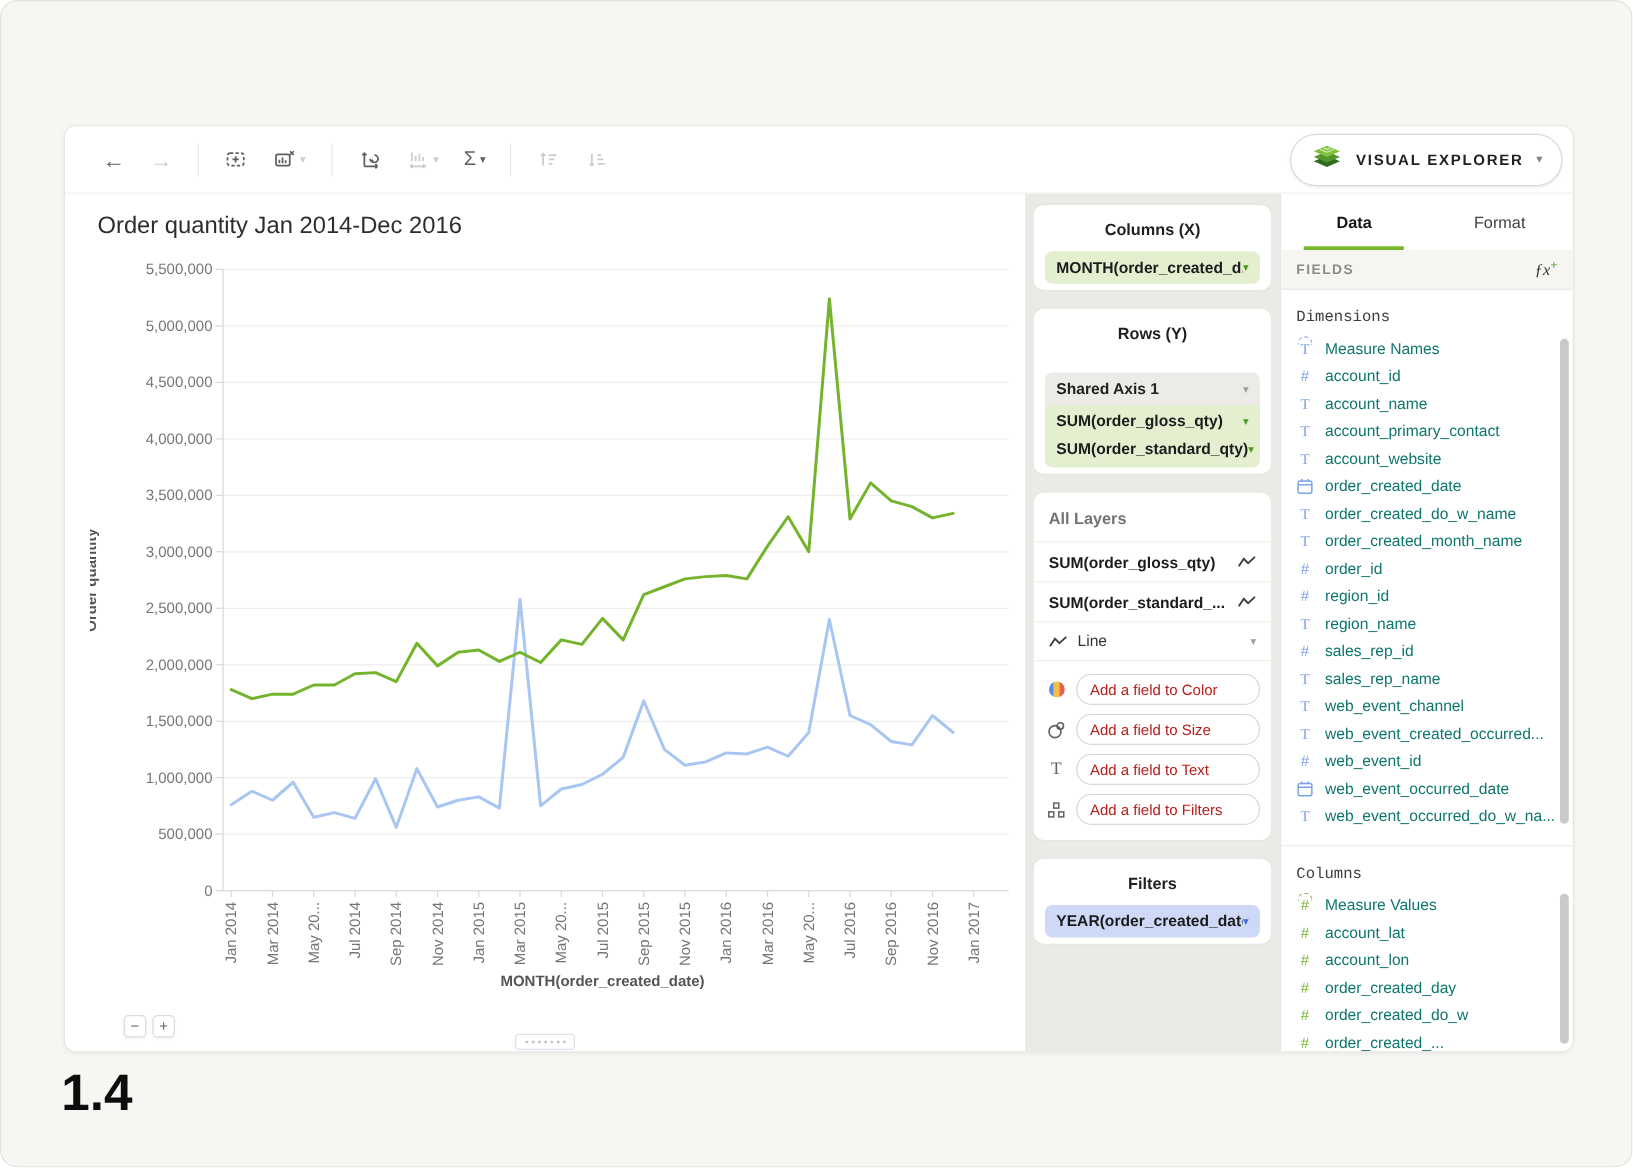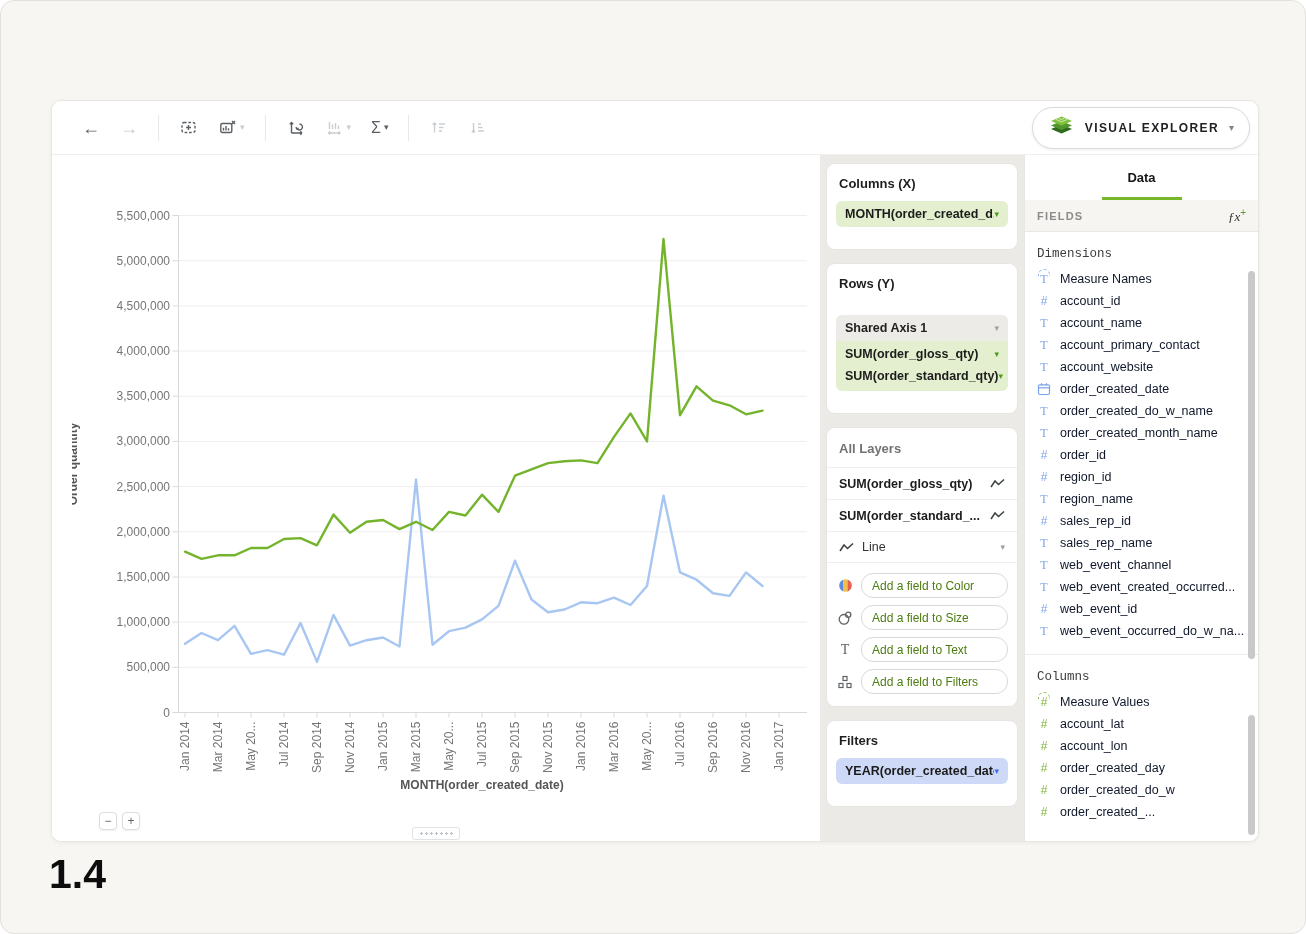--- a/index.html
+++ b/index.html
@@ -35,21 +35,21 @@
     font-size:12px;line-height:1;display:flex;align-items:center;justify-content:center;
     box-shadow:0 1px 2px rgba(0,0,0,.06);cursor:pointer;padding:0;}
   .drag-handle{position:absolute;left:360px;top:672px;width:46px;height:11px;background:#fff;
     border:1px solid #dfe3e6;border-radius:3px;display:flex;align-items:center;justify-content:center;cursor:grab;}
   .drag-handle i{width:34px;height:3px;
     background-image:radial-gradient(circle,#b9c2c9 1px,transparent 1.3px);background-size:5px 3px;}
   
   .shelf-panel{position:absolute;left:768px;top:54px;width:204px;height:686px;background:#eceae6;
     padding:9px 7px;box-sizing:border-box;}
   .shelf-card{background:#fff;border-radius:8px;margin-bottom:15px;box-shadow:0 0 0 1px rgba(0,0,0,.02);}
-  .pad{padding:10px 9px 22px;}
+  .pad{padding:10px 9px 5px;text-align:center;}
   .shelf-title{font-size:13px;font-weight:700;color:#1f1f1f;margin:2px 3px 10px;}
   .pill{display:flex;align-items:center;justify-content:space-between;height:26px;border-radius:6px;
     padding:0 9px;cursor:pointer;}
   .pill.green{background:#e3efce;}
   .pill.blue{background:#cdd9f6;}
   .pill-label{font-size:12.5px;font-weight:700;color:#1c1c1c;white-space:nowrap;overflow:hidden;}
   .shared-axis{display:flex;justify-content:space-between;align-items:center;height:26px;background:#ecebe8;
     border-radius:6px 6px 0 0;padding:0 9px;font-size:12.5px;font-weight:700;color:#222;cursor:pointer;margin-top:24px;}
   .green-stack{background:#e3efce;border-radius:0 0 6px 6px;padding:2px 0 4px;}
   .stack-row{display:flex;justify-content:space-between;align-items:center;height:22px;padding:0 9px;
@@ -60,42 +60,42 @@
   .layer-row svg,.mark-row svg{color:#3c4043;}
   .mark-row{display:flex;align-items:center;gap:8px;height:30px;padding:0 12px;border-bottom:1px solid #efefed;
     font-size:12.5px;color:#333;cursor:pointer;}
   .mark-row .chev{margin-left:auto;}
   .enc-rows{padding:10px 9px 12px;display:flex;flex-direction:column;gap:7px;}
   .enc-row{display:flex;align-items:center;gap:7px;cursor:pointer;}
   .enc-ic{width:18px;display:flex;justify-content:center;align-items:center;color:#5f6368;}
   .enc-ic .tglyph{font-family:"Liberation Serif",serif;font-size:14px;color:#5f6368;}
   .enc-pill{flex:1;height:23px;border:1px solid #d9d9d9;border-radius:12px;display:flex;align-items:center;
     padding:0 10px;background:#fff;}
-  .enc-pill .ph{font-size:12px;color:#4d7c0f;white-space:nowrap;}
+  .enc-pill .ph{font-size:12px;color:#b91c1c;white-space:nowrap;}
   
   .right-panel{position:absolute;left:972px;top:54px;width:234px;height:686px;background:#fff;
     border-left:1px solid #e9e7e3;box-sizing:border-box;overflow:hidden;}
   .tabs{display:flex;height:45px;}
   .tab{flex:1;display:flex;align-items:center;justify-content:center;position:relative;font-size:13px;
     color:#3c4043;cursor:pointer;}
   .tab.active .lab{font-weight:700;color:#161616;}
   .tab .underline{position:absolute;bottom:0;left:50%;transform:translateX(-50%);width:80px;height:3px;background:#76b82a;}
   .fields-band{height:31px;background:#f6f5f2;border-bottom:1px solid #e9e8e4;display:flex;align-items:center;
     justify-content:space-between;padding:0 12px;}
   .flabel{font-size:11px;font-weight:700;letter-spacing:1.2px;color:#8b8b8b;}
   .fx{font-size:13px;color:#333;cursor:pointer;font-family:"Liberation Serif",serif;font-style:italic;line-height:1;}
   .fx sup{color:#5ca028;font-size:10px;font-style:normal;font-family:"Liberation Sans",sans-serif;}
   .sec-title{font-size:12.5px;color:#3c3c3c;margin:15px 12px 7px;font-family:Liberation Mono, monospace;}
   .field-row{display:flex;align-items:center;gap:9px;height:22px;padding:0 12px;cursor:pointer;}
   .fi{width:14px;text-align:center;font-size:12px;flex:none;line-height:1;}
   .fi.txt{font-family:"Liberation Serif",serif;}
   .fi.sp{position:relative;display:inline-block;}
   .fi.sp .arc{position:absolute;left:1px;top:-4px;width:10px;height:6px;border:1px dashed currentColor;
     border-bottom:none;border-radius:6px 6px 0 0;opacity:.85;}
-  .fname{font-size:12.5px;color:#0f172a;white-space:nowrap;overflow:hidden;}
+  .fname{font-size:12.5px;color:#0f766e;white-space:nowrap;overflow:hidden;}
   .mdivider{border-top:1px solid #ececé9;border-top:1px solid #ececea;margin:12px 0 0;}
   .sthumb{position:absolute;right:3px;width:7px;border-radius:4px;background:#c9c9c9;cursor:pointer;}
   #thumb-dims{top:116px;height:388px;}
   #thumb-meas{top:560px;height:120px;}
   
   .version{position:absolute;left:48px;top:850px;font-size:41px;font-weight:800;color:#0d0d0d;}
 </style>
 </head>
 <body>
 
@@ -193,20 +193,21 @@
             <polyline points="8,7.4 13.5,9.8 19,7.4" stroke="#d9edc0" stroke-width="0.9" fill="none"></polyline>
             <polyline points="10.5,6.2 13.5,7.5 16.5,6.2" stroke="#d9edc0" stroke-width="0.9" fill="none"></polyline>
           </svg>
         </span>
         <span class="ve-label">VISUAL EXPLORER</span>
         <span class="ve-chev">▾</span>
       </div>
     </div>
 
     <div class="chart-area">
+      <div class="chart-title">Order quantity Jan 2014-Dec 2016</div>
       <svg id="chart-svg" width="750" height="612" viewBox="70 204 750 612">
           <line x1="170.5" y1="710.5" x2="176.5" y2="710.5" stroke="#d9d9d9"></line>
           <text class="tick" x="168" y="714.5" text-anchor="end">0</text>
           <line x1="176.5" y1="665.3" x2="805" y2="665.3" stroke="#eeeeee"></line>
           <line x1="170.5" y1="665.3" x2="176.5" y2="665.3" stroke="#d9d9d9"></line>
           <text class="tick" x="168" y="669.3" text-anchor="end">500,000</text>
           <line x1="176.5" y1="620.1" x2="805" y2="620.1" stroke="#eeeeee"></line>
           <line x1="170.5" y1="620.1" x2="176.5" y2="620.1" stroke="#d9d9d9"></line>
           <text class="tick" x="168" y="624.1" text-anchor="end">1,000,000</text>
           <line x1="176.5" y1="575.0" x2="805" y2="575.0" stroke="#eeeeee"></line>
@@ -401,20 +402,23 @@
         </div>
       </div>
     </div>
 
     <div class="right-panel">
       <div class="tabs">
         <div class="tab active">
           <span class="lab">Data</span>
           <span class="underline"></span>
         </div>
+        <div class="tab">
+          <span class="lab">Format</span>
+        </div>
       </div>
       <div class="fields-band">
         <span class="flabel">FIELDS</span>
         <span class="fx">ƒx<sup>+</sup></span>
       </div>
       <div class="sec-title">Dimensions</div>
       <div id="dims-list">
           <div class="field-row">
             <span class="fi sp txt" style="color:#7aa4e8"><span class="arc"></span>T</span>
             <span class="fname">Measure Names</span>
@@ -478,20 +482,29 @@
           </div>
           <div class="field-row">
             <span class="fi txt" style="color:#7aa4e8">T</span>
             <span class="fname">web_event_created_occurred...</span>
           </div>
           <div class="field-row">
             <span class="fi num" style="color:#7aa4e8">#</span>
             <span class="fname">web_event_id</span>
           </div>
           <div class="field-row">
+            <svg class="fi" width="14" height="14" viewBox="0 0 14 14" fill="none" stroke="#7aa4e8" stroke-width="1.2">
+              <rect x="1.5" y="2.8" width="11" height="9.7" rx="1.5"></rect>
+              <line x1="1.5" y1="5.8" x2="12.5" y2="5.8"></line>
+              <line x1="4.5" y1="1.2" x2="4.5" y2="3.4"></line>
+              <line x1="9.5" y1="1.2" x2="9.5" y2="3.4"></line>
+            </svg>
+            <span class="fname">web_event_occurred_date</span>
+          </div>
+          <div class="field-row">
             <span class="fi txt" style="color:#7aa4e8">T</span>
             <span class="fname">web_event_occurred_do_w_na...</span>
           </div>
         </div>
       <div class="mdivider"></div>
       <div class="sec-title">Columns</div>
       <div id="meas-list">
           <div class="field-row">
             <span class="fi sp num" style="color:#7cb538"><span class="arc"></span>#</span>
             <span class="fname">Measure Values</span>

